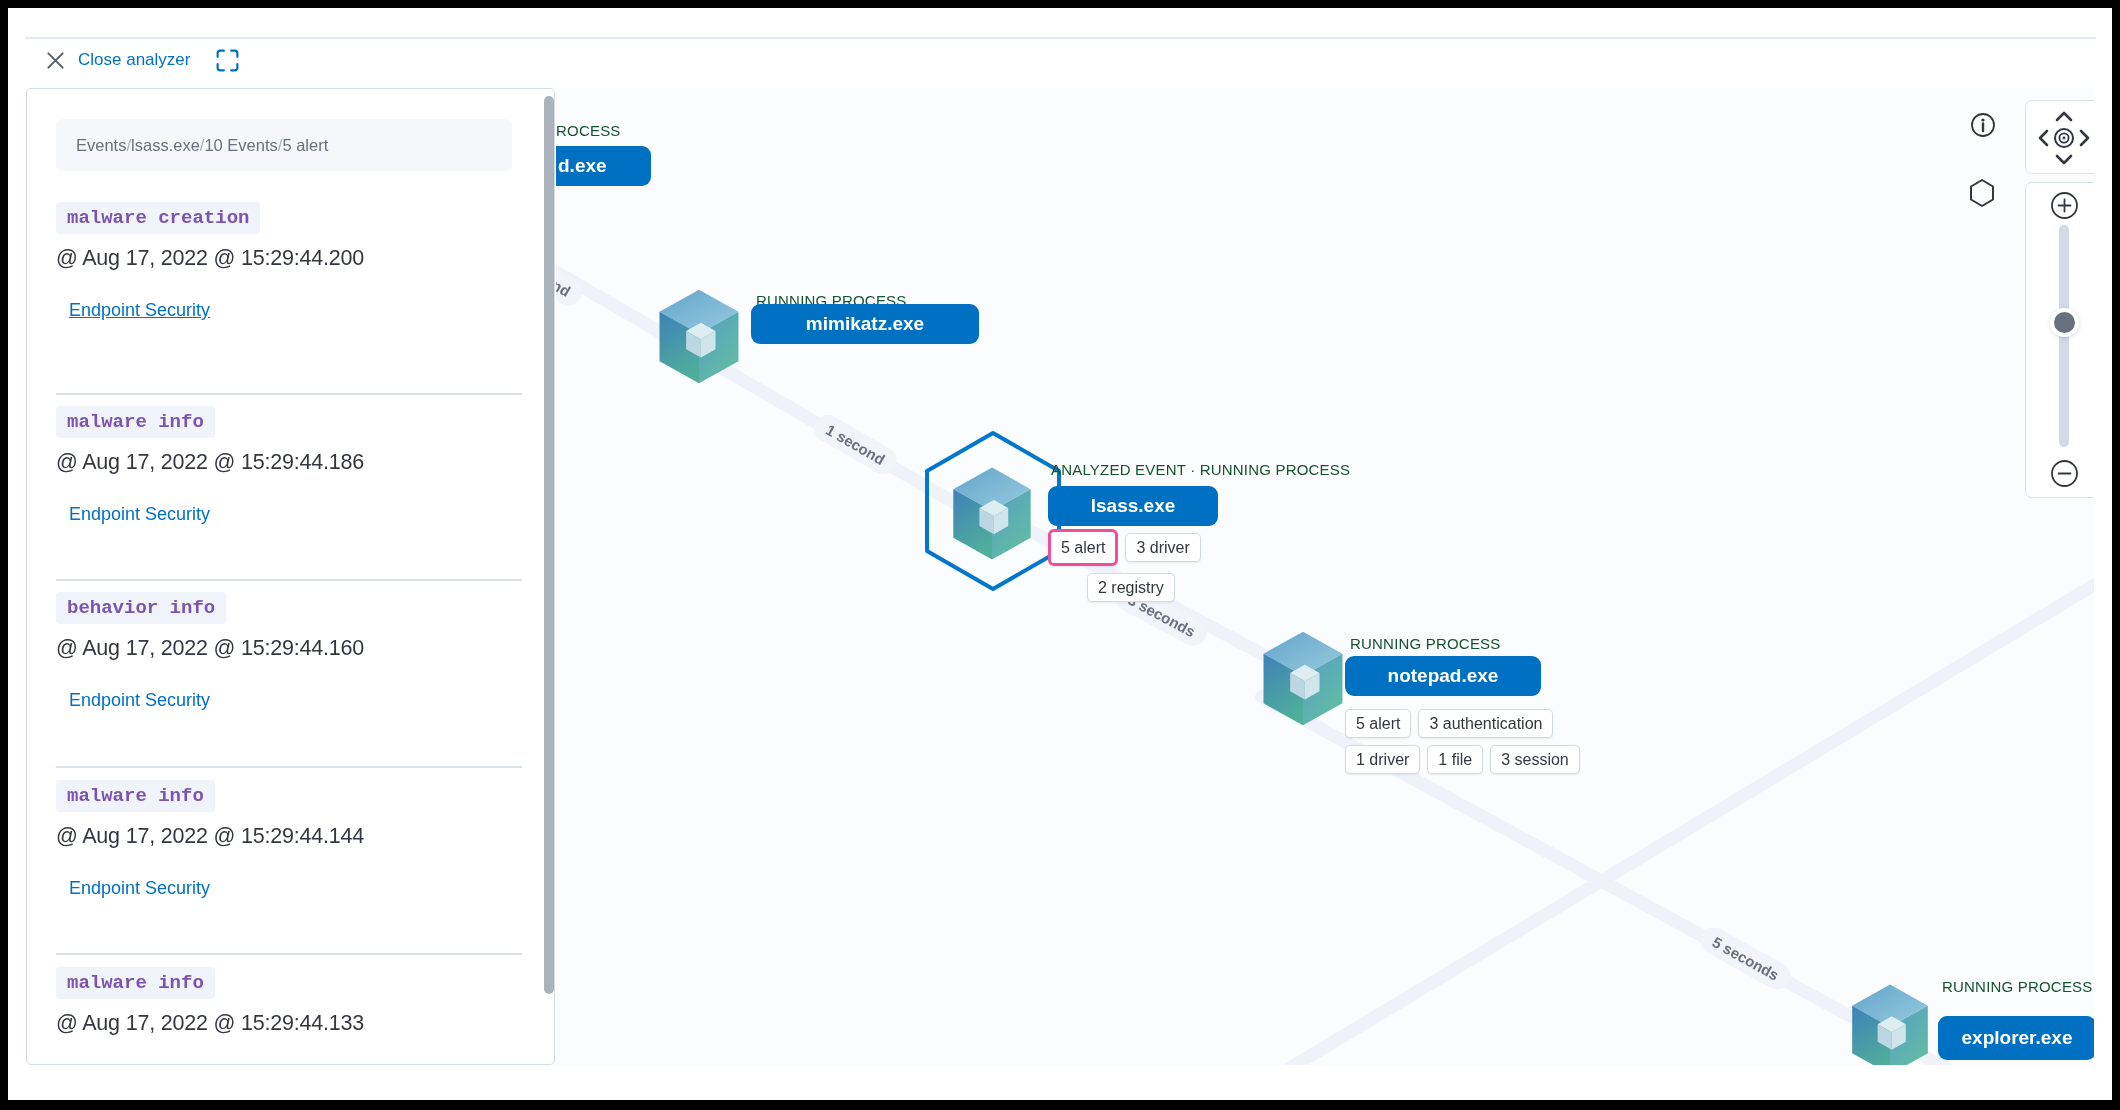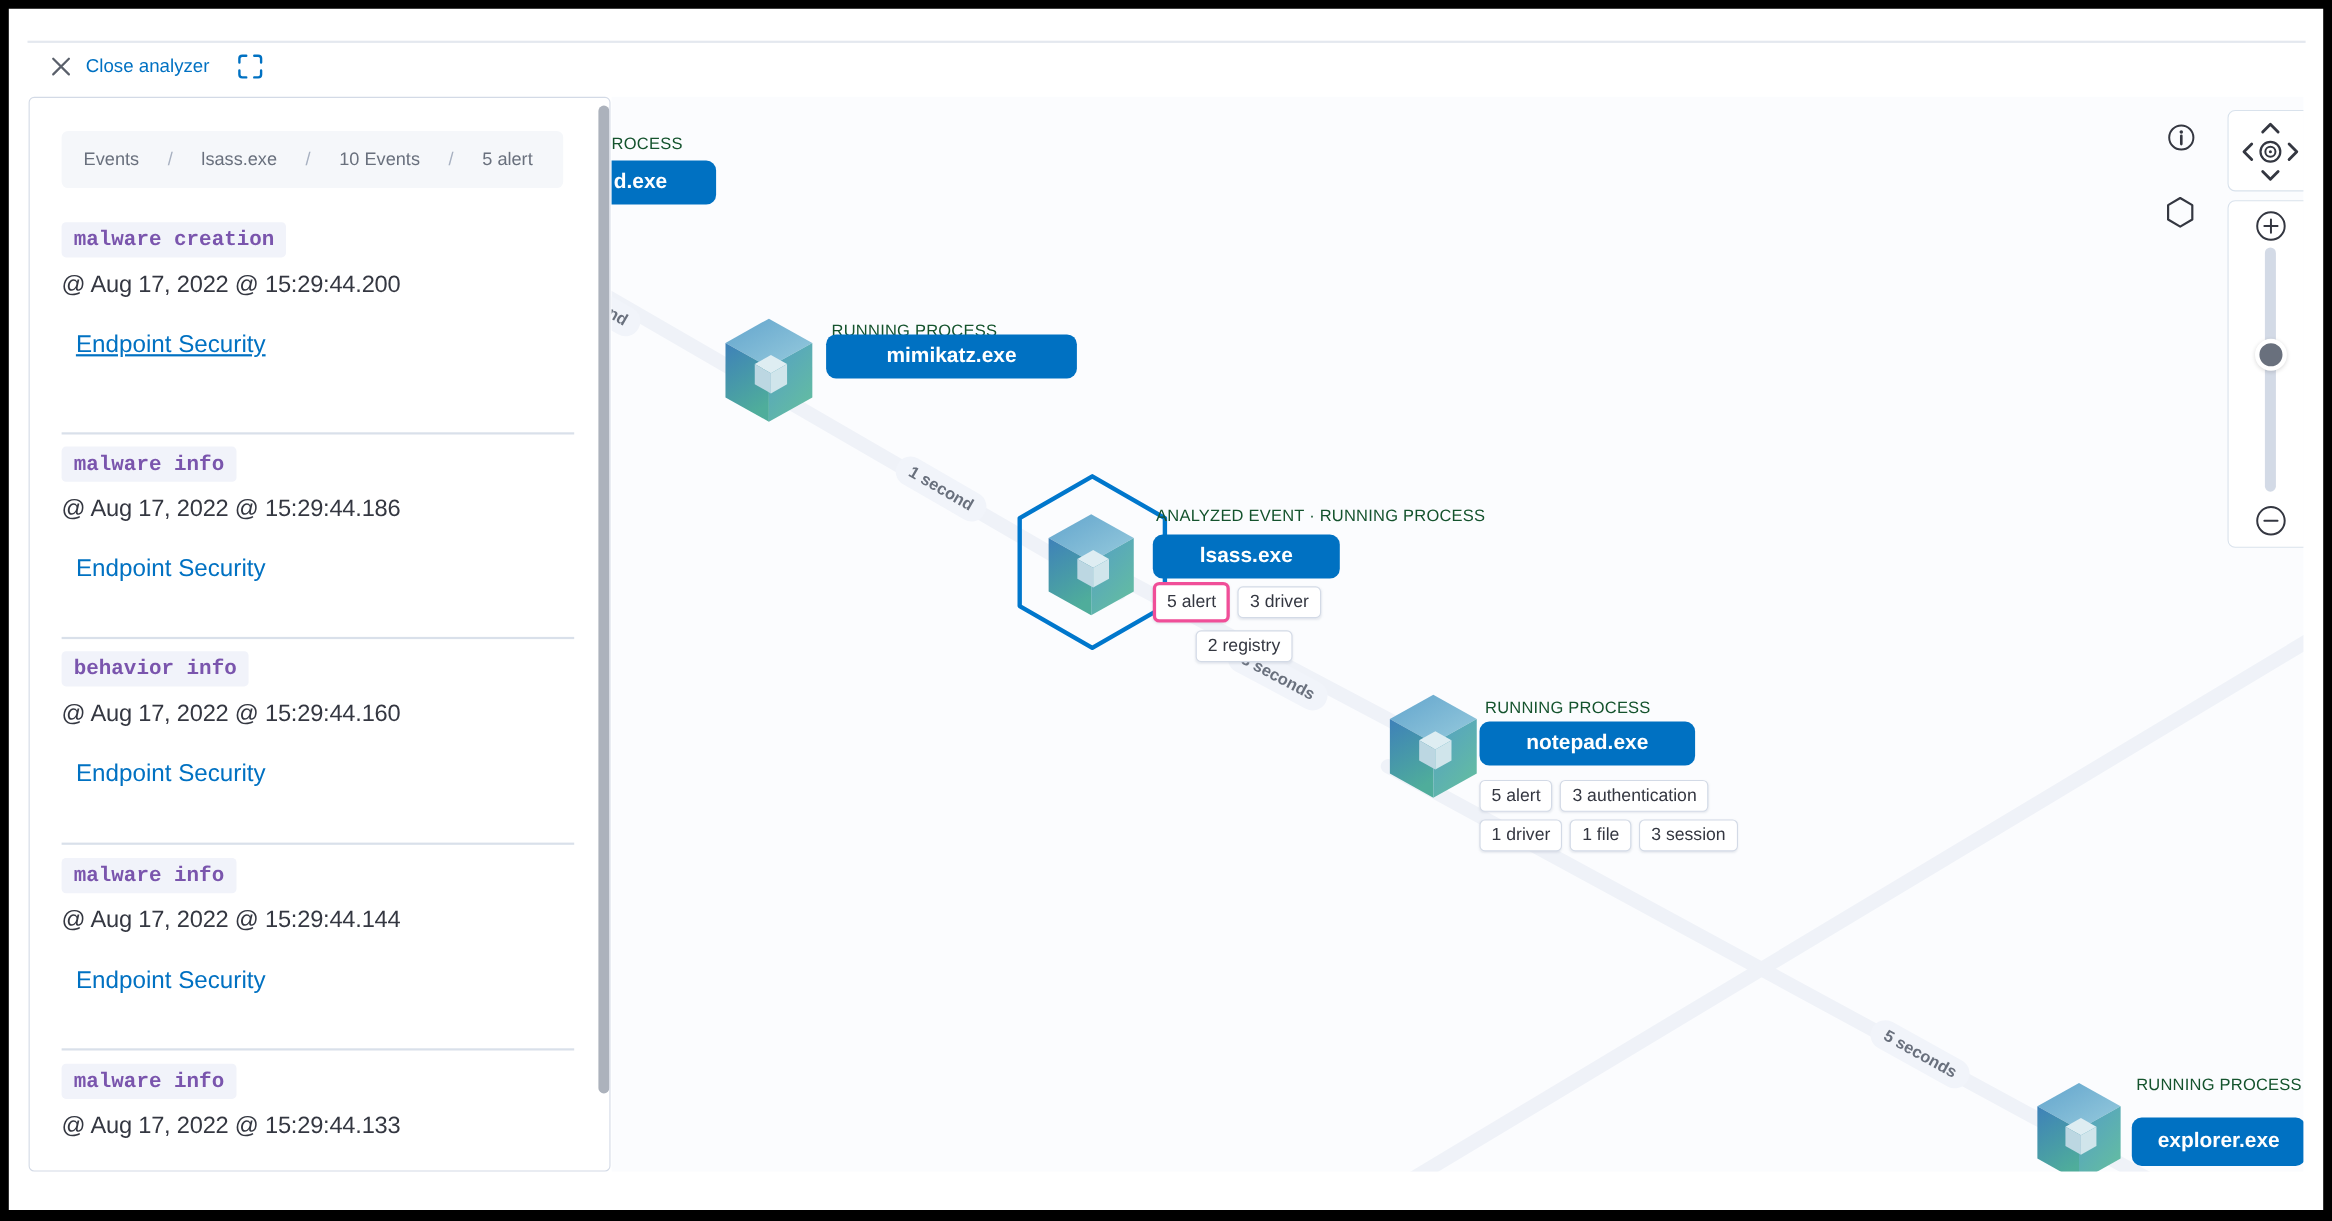--- a/index.html
+++ b/index.html
@@ -8,26 +8,26 @@
   .top-divider { position:absolute; left:25px; top:37px; width:2071px; height:2px; background:#E4E8EF; }
 
   
   .close-row { position:absolute; left:46px; top:44px; height:32px; display:flex; align-items:center; gap:14px; z-index:20; }
   .close-btn { display:flex; align-items:center; gap:13px; cursor:pointer; }
   .close-label { color:#0071C2; font-size:17px; font-weight:500; }
   .fs-btn { margin-left:10px; cursor:pointer; display:flex; }
 
   
   .events-panel { position:absolute; left:26px; top:88px; width:529px; height:977px; background:#fff; border:1px solid #D3DAE6; border-radius:5px; z-index:10; overflow:hidden; }
-  .breadcrumb-bar { position:absolute; left:29px; top:30px; width:456px; height:52px; background:#F5F7FA; border-radius:6px; display:flex; align-items:center; padding:0 20px; font-size:16.5px; color:#69707D; gap:26px; white-space:nowrap; }
+  .breadcrumb-bar { position:absolute; left:29px; top:30px; width:456px; height:52px; background:#F5F7FA; border-radius:6px; display:flex; align-items:center; padding:0 20px; font-size:16.5px; color:#69707D; gap:0; white-space:nowrap; }
   .bc-sep { color:#A8B1C1; }
   .entry { position:absolute; left:29px; width:470px; height:176px; }
   .evt-type { display:inline-block; font-family:"Liberation Mono","DejaVu Sans Mono",monospace; font-size:19px; font-weight:700; color:#7A55AD; background:#F1F3FA; border-radius:4px; padding:5px 11px; }
   .evt-date { position:absolute; top:44px; left:0; font-size:21.5px; color:#343741; letter-spacing:-0.2px; }
-  .evt-link { position:absolute; top:98px; left:13px; font-size:22px; color:#0071C2; font-weight:500; text-decoration:none; }
+  .evt-link { position:absolute; top:98px; left:13px; font-size:18px; color:#0071C2; font-weight:500; text-decoration:none; }
   .evt-link.u { text-decoration:underline; }
   .entry-divider { position:absolute; left:29px; width:466px; height:1.5px; background:#D9E0EA; }
   .panel-scrollbar { position:absolute; left:517px; top:7px; width:10px; height:898px; border-radius:5px; background:#ACB2BC; }
 
   
   .graph { position:absolute; left:556px; top:88px; width:1538px; height:977px; background:#FBFCFE; overflow:hidden; z-index:1; }
   .edge-band { position:absolute; height:13px; background:#EFF2F8; border-radius:7px; transform-origin:0 50%; z-index:1; }
   .edge-label { position:absolute; background:#F1F4FA; border-radius:15px; color:#69707D; font-weight:700; font-size:15px; padding:5px 13px; white-space:nowrap; transform-origin:center; z-index:2; }
   .cube { position:absolute; z-index:3; }
   .hexring { position:absolute; z-index:3; }

